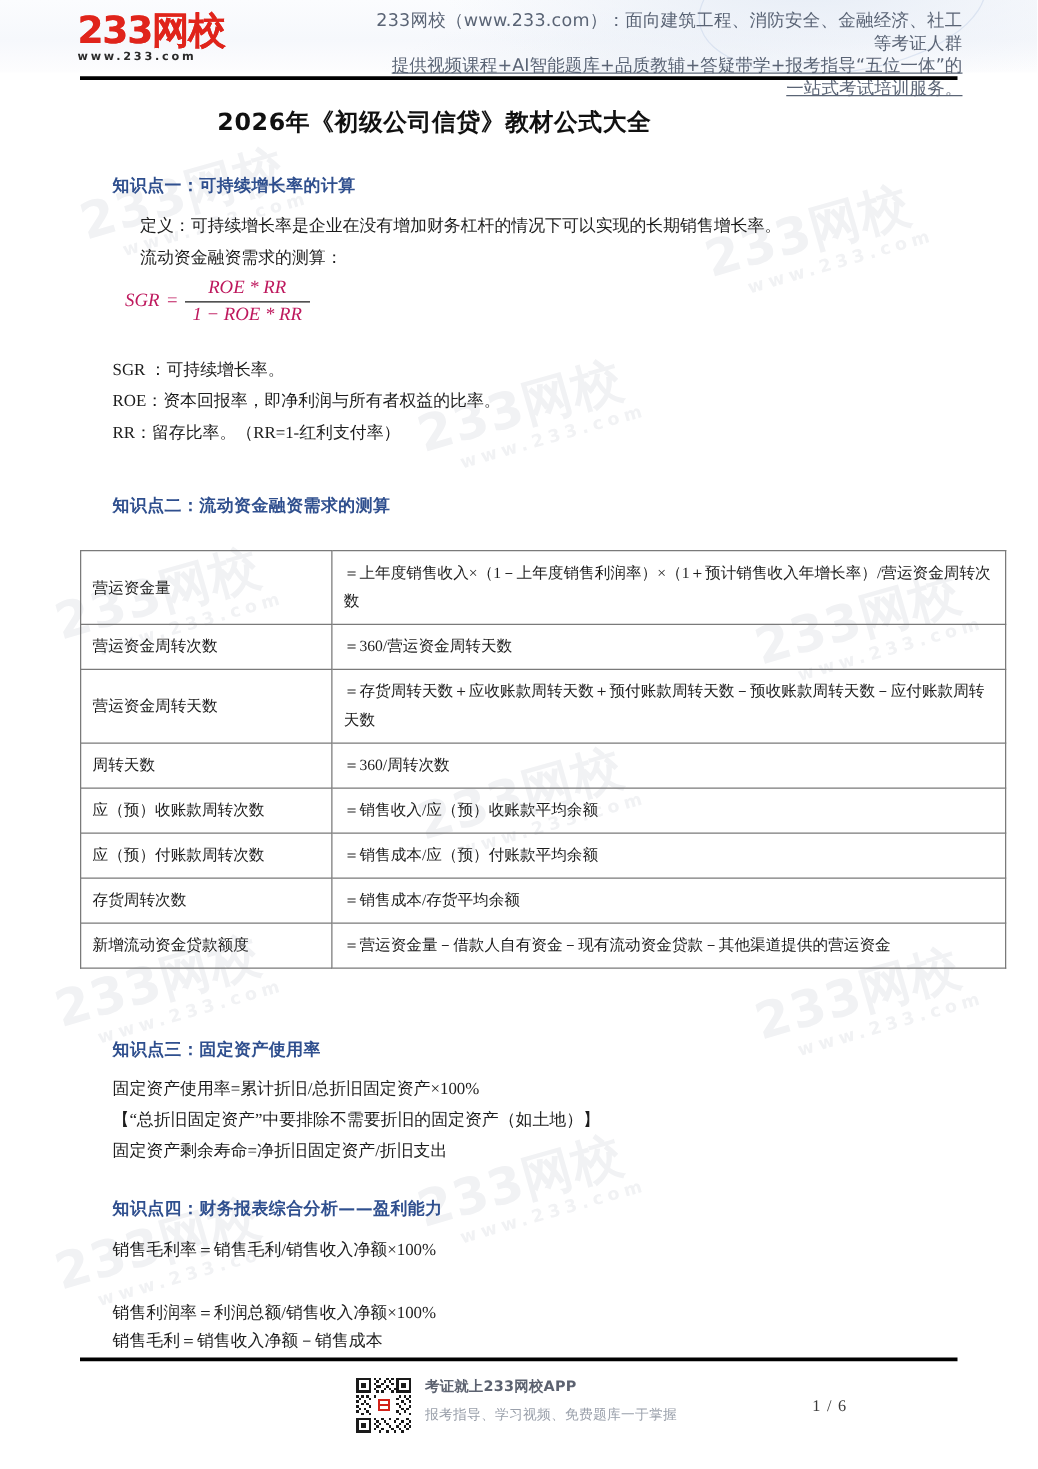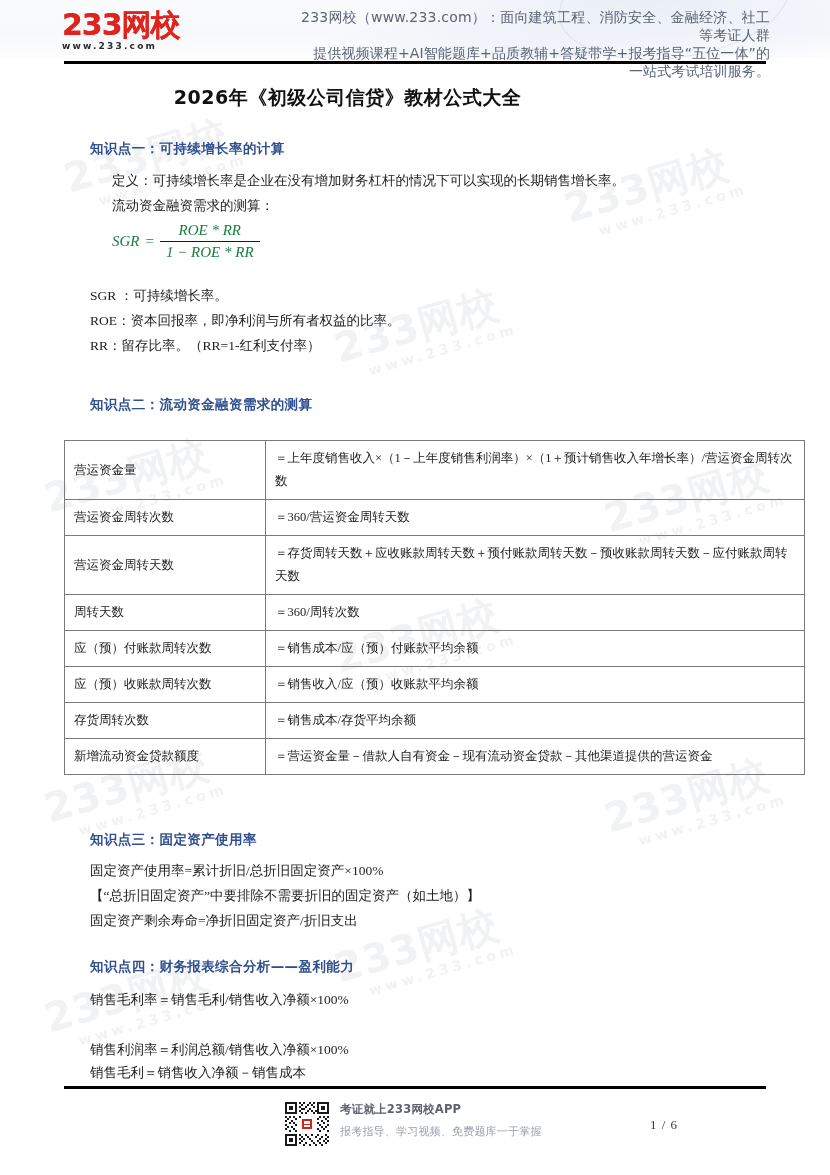--- a/index.html
+++ b/index.html
@@ -100,21 +100,21 @@
     position: absolute;
     left: 300px; top: 8px;
     width: 470px;
     text-align: right;
     color: #5a6475;
     font-family: "DejaVu Sans", sans-serif;
     font-size: 14px;
     line-height: 18px;
   }
   .header-text .line1 { display: block; letter-spacing: 0.2px; }
-  .header-text .line2 { display: block; letter-spacing: 0.1px; }
+  .header-text .line2 { display: block; letter-spacing: 0.1px; text-decoration: underline; }
 
   .rule-top {
     position: absolute;
     left: 64px; top: 61px;
     width: 702px;
     height: 2.5px;
     background: #000000;
     z-index: 3;
   }
 
@@ -151,25 +151,25 @@
     font-family: "Liberation Serif", "DejaVu Serif", serif;
     font-size: 13.5px;
     color: #1d1d1d;
     line-height: 25px;
     white-space: nowrap;
   }
 
   
   .formula {
     position: absolute;
-    left: 112px; top: 222px;
+    left: 100px; top: 222px;
     font-family: "Liberation Serif", "DejaVu Serif", serif;
     font-style: italic;
     font-size: 15px;
-    color: #15803d;
+    color: #be185d;
     display: flex;
     align-items: center;
   }
   .formula .lhs { margin-right: 6px; }
   .formula .eq  { margin-right: 6px; font-style: normal; }
   .frac {
     display: inline-flex;
     flex-direction: column;
     align-items: center;
     vertical-align: middle;
@@ -358,26 +358,26 @@
         </tr>
         <tr>
           <td class="c-label">营运资金周转天数</td>
           <td class="c-value">＝存货周转天数＋应收账款周转天数＋预付账款周转天数－预收账款周转天数－应付账款周转天数</td>
         </tr>
         <tr>
           <td class="c-label">周转天数</td>
           <td class="c-value">＝360/周转次数</td>
         </tr>
         <tr>
+          <td class="c-label">应（预）收账款周转次数</td>
+          <td class="c-value">＝销售收入/应（预）收账款平均余额</td>
+        </tr>
+        <tr>
           <td class="c-label">应（预）付账款周转次数</td>
           <td class="c-value">＝销售成本/应（预）付账款平均余额</td>
-        </tr>
-        <tr>
-          <td class="c-label">应（预）收账款周转次数</td>
-          <td class="c-value">＝销售收入/应（预）收账款平均余额</td>
         </tr>
         <tr>
           <td class="c-label">存货周转次数</td>
           <td class="c-value">＝销售成本/存货平均余额</td>
         </tr>
         <tr>
           <td class="c-label">新增流动资金贷款额度</td>
           <td class="c-value">＝营运资金量－借款人自有资金－现有流动资金贷款－其他渠道提供的营运资金</td>
         </tr>
       </tbody>

